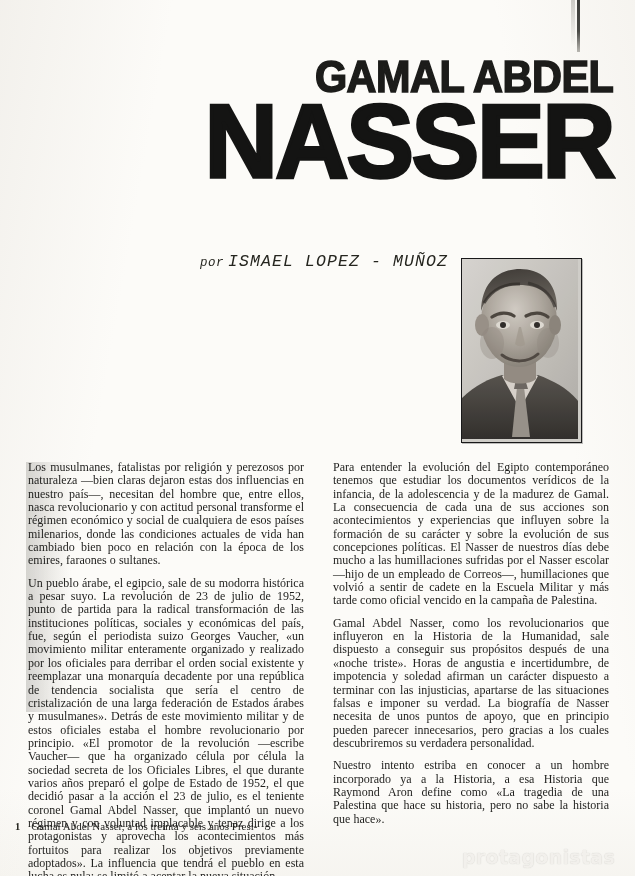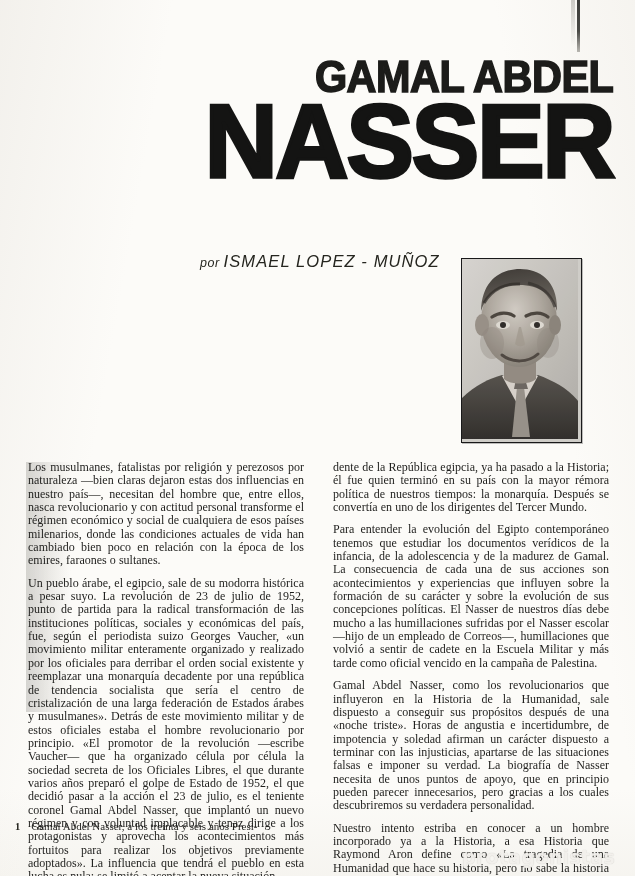--- a/index.html
+++ b/index.html
@@ -76,21 +76,21 @@
     transform-origin: right center;
     -webkit-text-stroke: 3.5px #141413;
     margin-top: 2px;
   }
 
   
   .byline {
     position: absolute;
     left: 200px;
     top: 252px;
-    font-family: Liberation Sans, sans-serif;
+    font-family: Liberation Mono, monospace;
     font-style: italic;
     font-size: 16.5px;
     letter-spacing: 1.1px;
     color: #25251f;
     white-space: nowrap;
   }
   .byline .por {
     font-size: 12.5px;
     letter-spacing: 0.5px;
     padding-right: 4px;
@@ -267,24 +267,23 @@
   <div class="ink-bleed"></div>
 
   <div class="columns">
 
     <div class="col">
       <p>Los musulmanes, fatalistas por religión y perezosos por naturaleza —bien claras dejaron estas dos influencias en nuestro país—, necesitan del hombre que, entre ellos, nasca revolucionario y con actitud personal transforme el régimen económico y social de cualquiera de esos países milenarios, donde las condiciones actuales de vida han cambiado bien poco en relación con la época de los emires, faraones o sultanes.</p>
       <p>Un pueblo árabe, el egipcio, sale de su modorra histórica a pesar suyo. La revolución de 23 de julio de 1952, punto de partida para la radical transformación de las instituciones políticas, sociales y económicas del país, fue, según el periodista suizo Georges Vaucher, «un movimiento militar enteramente organizado y realizado por los oficiales para derribar el orden social existente y reemplazar una monarquía decadente por una república de tendencia socialista que sería el centro de cristalización de una larga federación de Estados árabes y musulmanes». Detrás de este movimiento militar y de estos oficiales estaba el hombre revolucionario por principio. «El promotor de la revolución —escribe Vaucher— que ha organizado célula por célula la sociedad secreta de los Oficiales Libres, el que durante varios años preparó el golpe de Estado de 1952, el que decidió pasar a la acción el 23 de julio, es el teniente coronel Gamal Abdel Nasser, que implantó un nuevo régimen y con voluntad implacable y tenaz dirige a los protagonistas y aprovecha los acontecimientos más fortuitos para realizar los objetivos previamente adoptados». La influencia que tendrá el pueblo en esta lucha es nula; se limitó a aceptar la nueva situación.</p>
     </div>
 
     <div class="col">
-      <p>dente de la República egipcia, ya ha pasado a la Historia; él fue quien terminó en su país con la mayor rémora política de nuestros tiempos: la monarquía. Después se convertía en uno de los dirigentes del Tercer Mundo.</p>
       <p>Para entender la evolución del Egipto contemporáneo tenemos que estudiar los documentos verídicos de la infancia, de la adolescencia y de la madurez de Gamal. La consecuencia de cada una de sus acciones son acontecimientos y experiencias que influyen sobre la formación de su carácter y sobre la evolución de sus concepciones políticas. El Nasser de nuestros días debe mucho a las humillaciones sufridas por el Nasser escolar —hijo de un empleado de Correos—, humillaciones que volvió a sentir de cadete en la Escuela Militar y más tarde como oficial vencido en la campaña de Palestina.</p>
       <p>Gamal Abdel Nasser, como los revolucionarios que influyeron en la Historia de la Humanidad, sale dispuesto a conseguir sus propósitos después de una «noche triste». Horas de angustia e incertidumbre, de impotencia y soledad afirman un carácter dispuesto a terminar con las injusticias, apartarse de las situaciones falsas e imponer su verdad. La biografía de Nasser necesita de unos puntos de apoyo, que en principio pueden parecer innecesarios, pero gracias a los cuales descubriremos su verdadera personalidad.</p>
-      <p>Nuestro intento estriba en conocer a un hombre incorporado ya a la Historia, a esa Historia que Raymond Aron define como «La tragedia de una Humanidad que hace su historia, pero no sabe la historia que hace».</p>
+      <p>Nuestro intento estriba en conocer a un hombre incorporado ya a la Historia, a esa Historia que Raymond Aron define como «La tragedia de una Palestina que hace su historia, pero no sabe la historia que hace».</p>
     </div>
 
   </div>
 
   <div class="footer">
     <span class="folio">1</span>
     <span class="footer-text">Gamal Abdel Nasser, a los treinta y seis años Presi-</span>
   </div>
 
   <div class="watermark">protagonistas</div>

